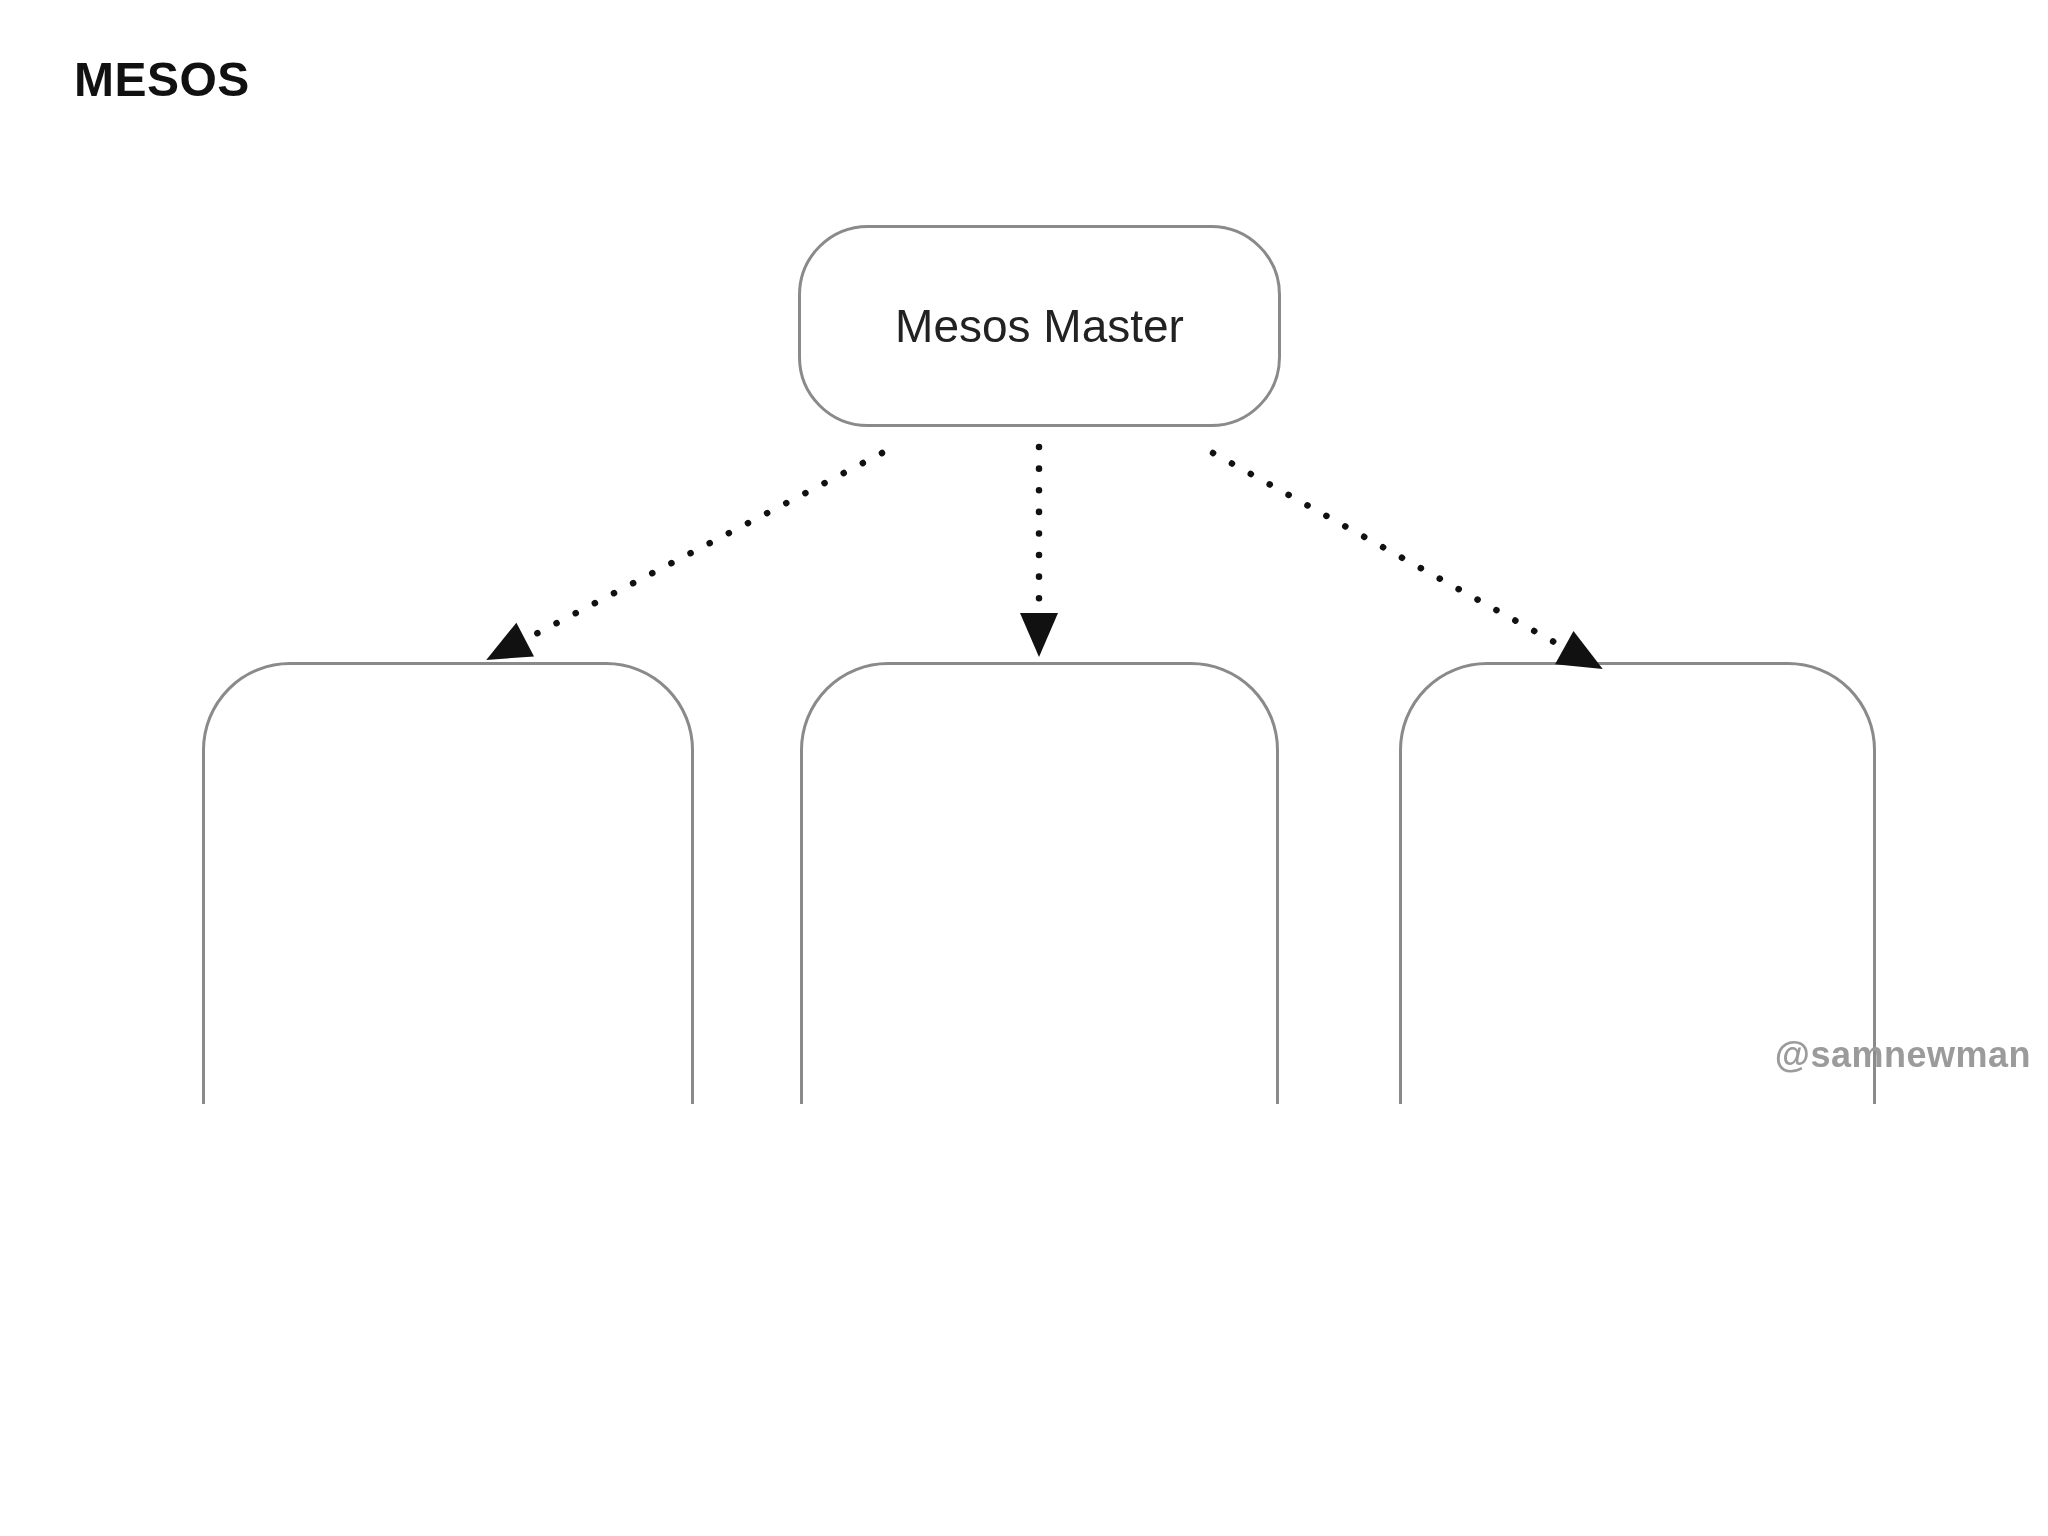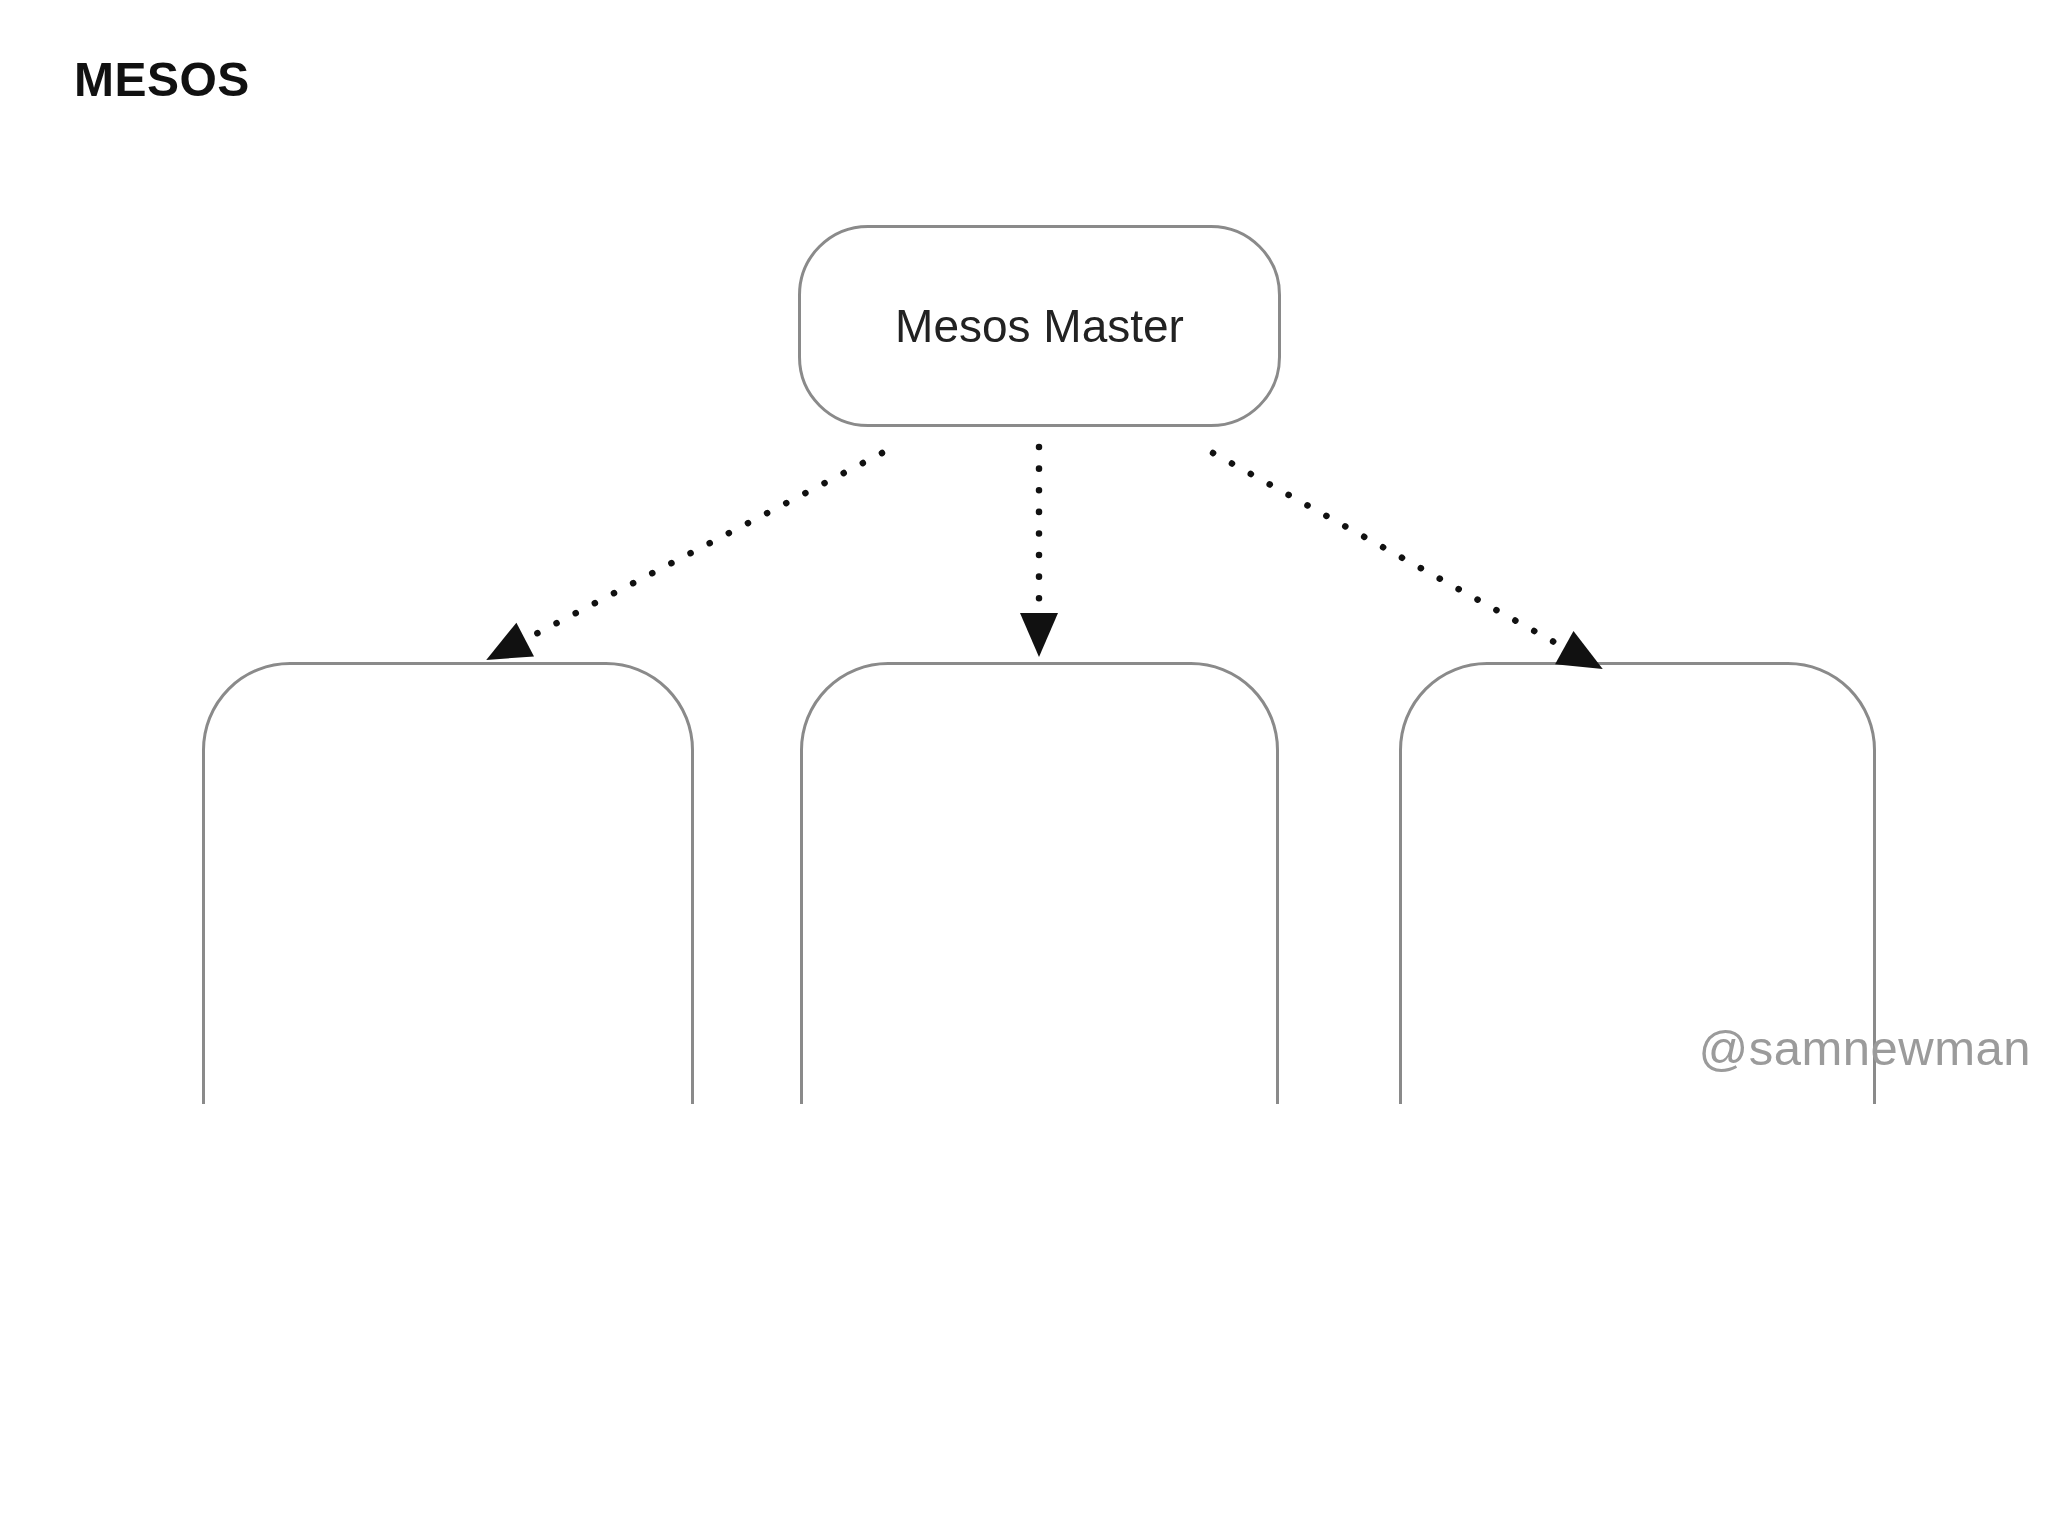--- a/index.html
+++ b/index.html
@@ -76,22 +76,22 @@
     fill: none;
   }
   .arrowhead-fill {
     fill: var(--arrow, #111111);
     stroke: none;
   }
   .watermark {
     position: absolute;
     right: 33px;
     bottom: 28px;
-    font-size: 49px;
-    font-weight: 400;
+    font-size: 36px;
+    font-weight: 700;
     color: var(--watermark-text, #9b9b9b);
     letter-spacing: 0.5px;
   }
 </style>
 </head>
 <body>
 
 <div class="slide">
 
   <h1 class="slide-title">MESOS</h1>

